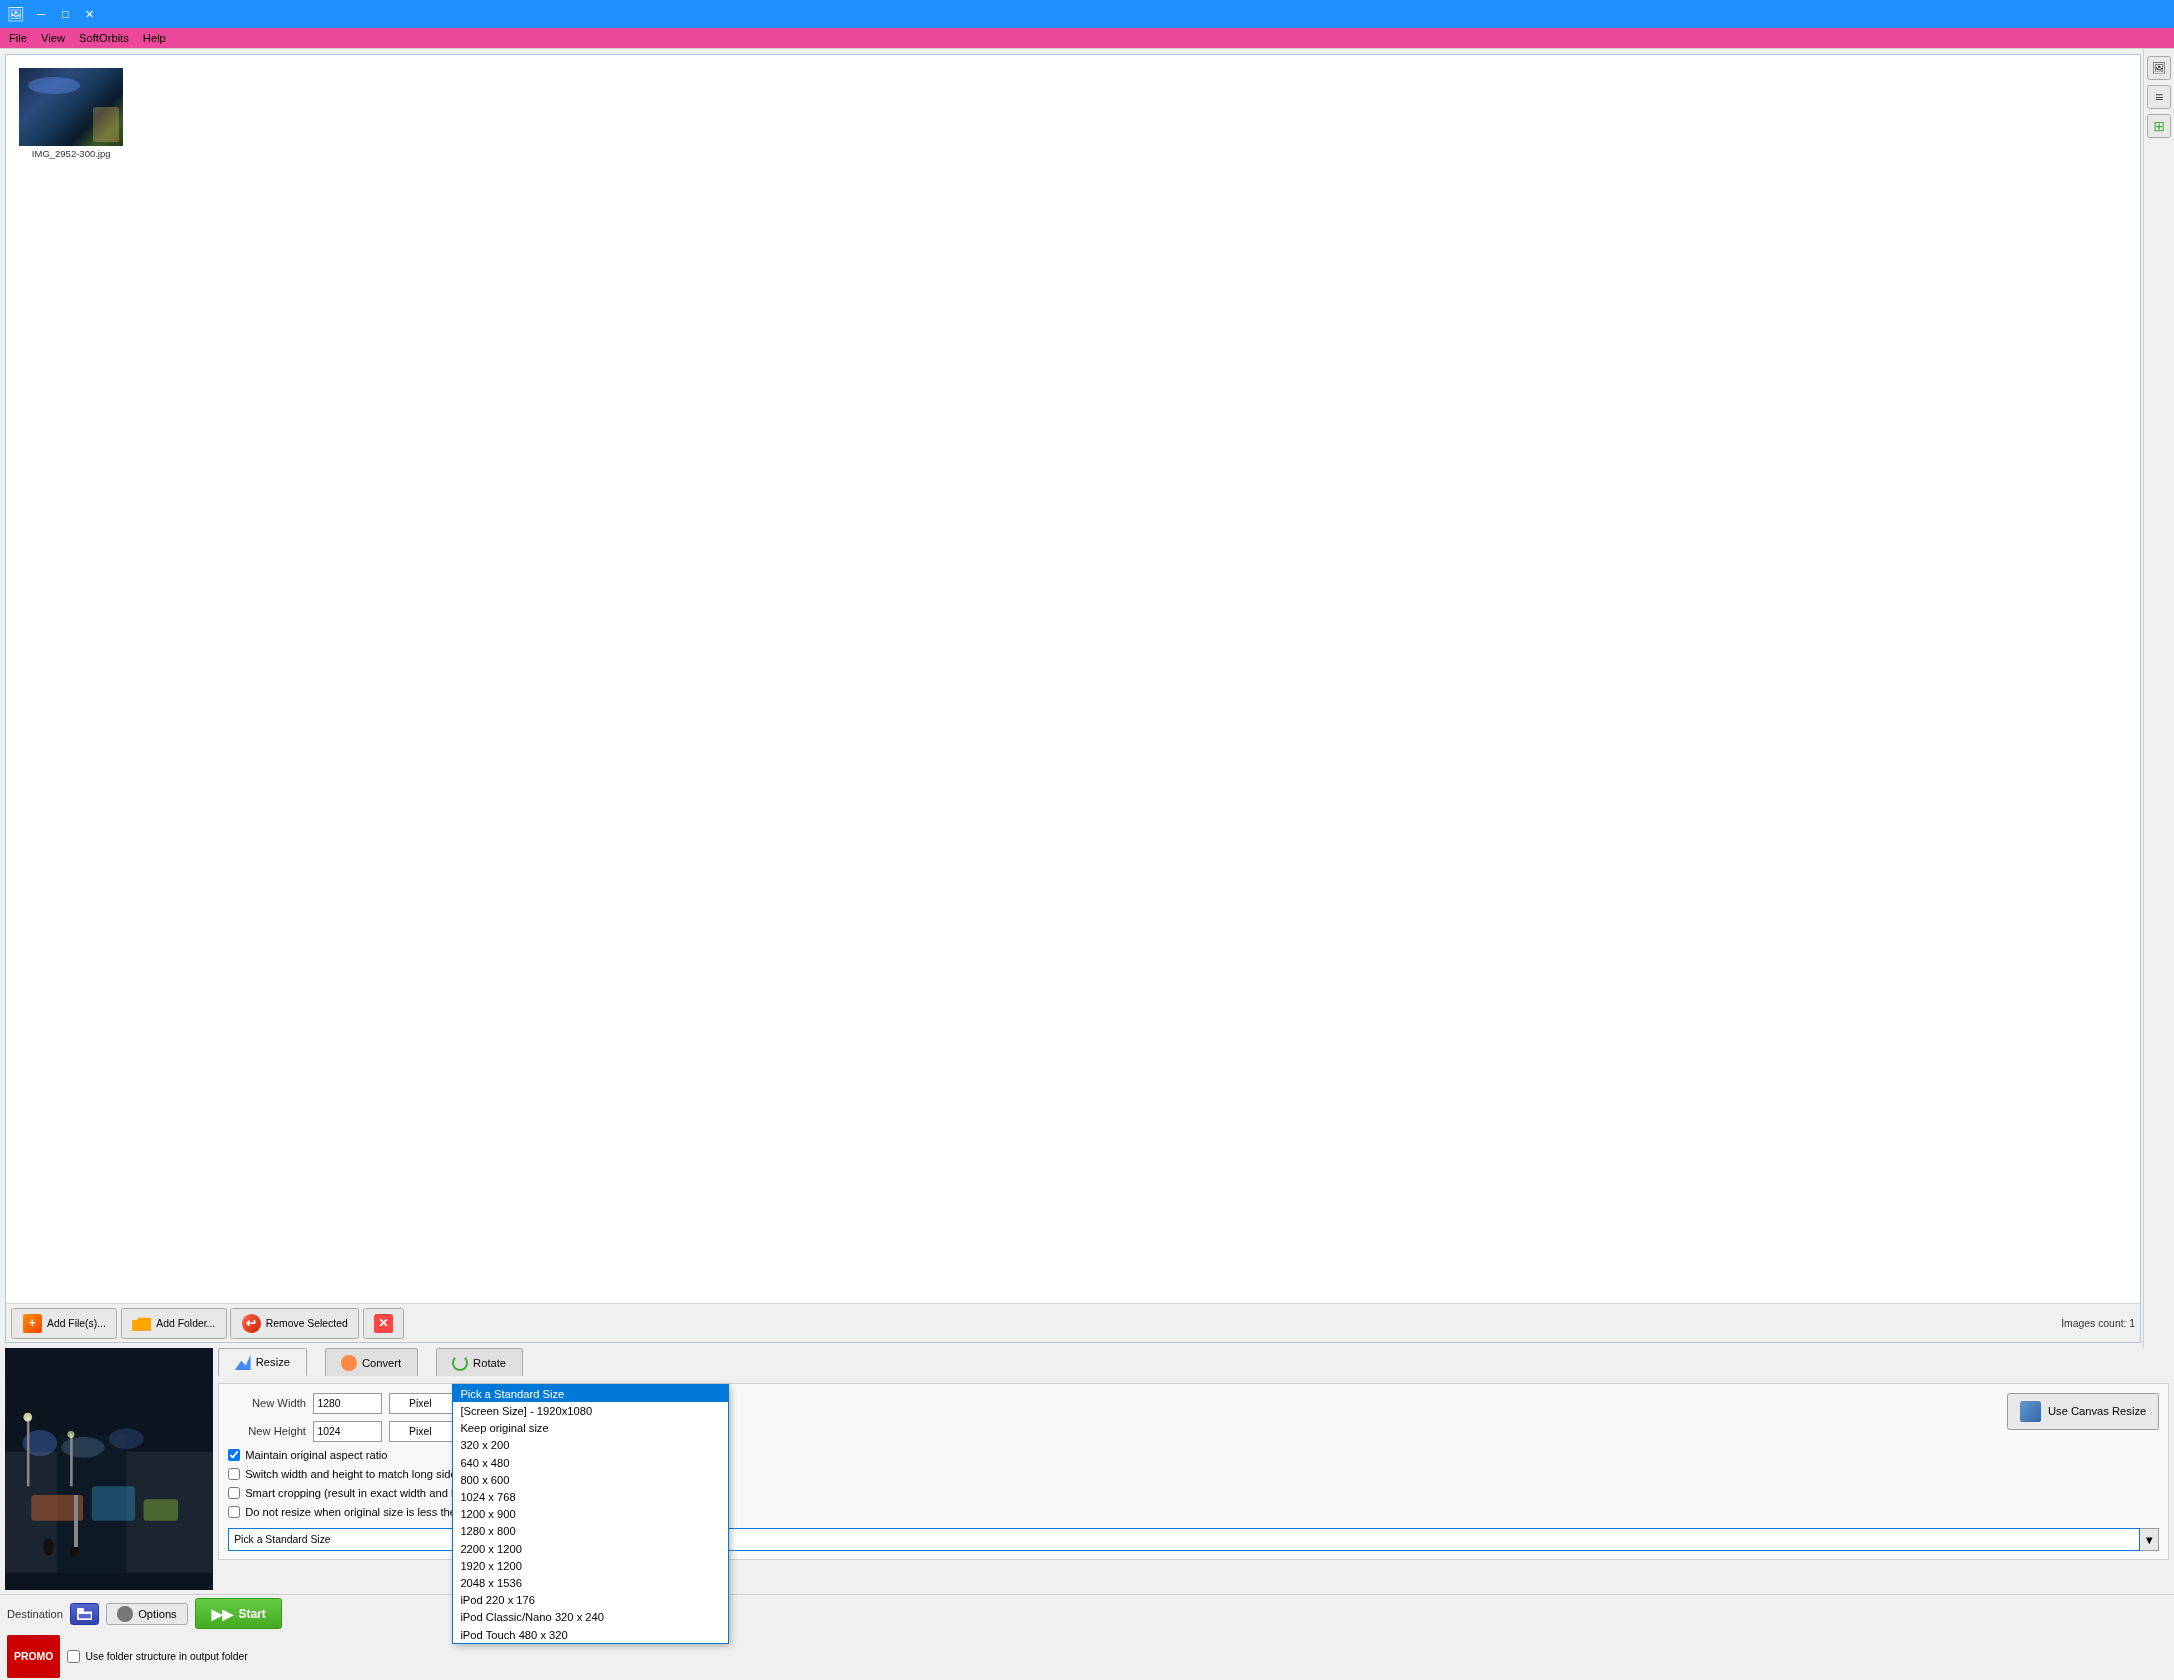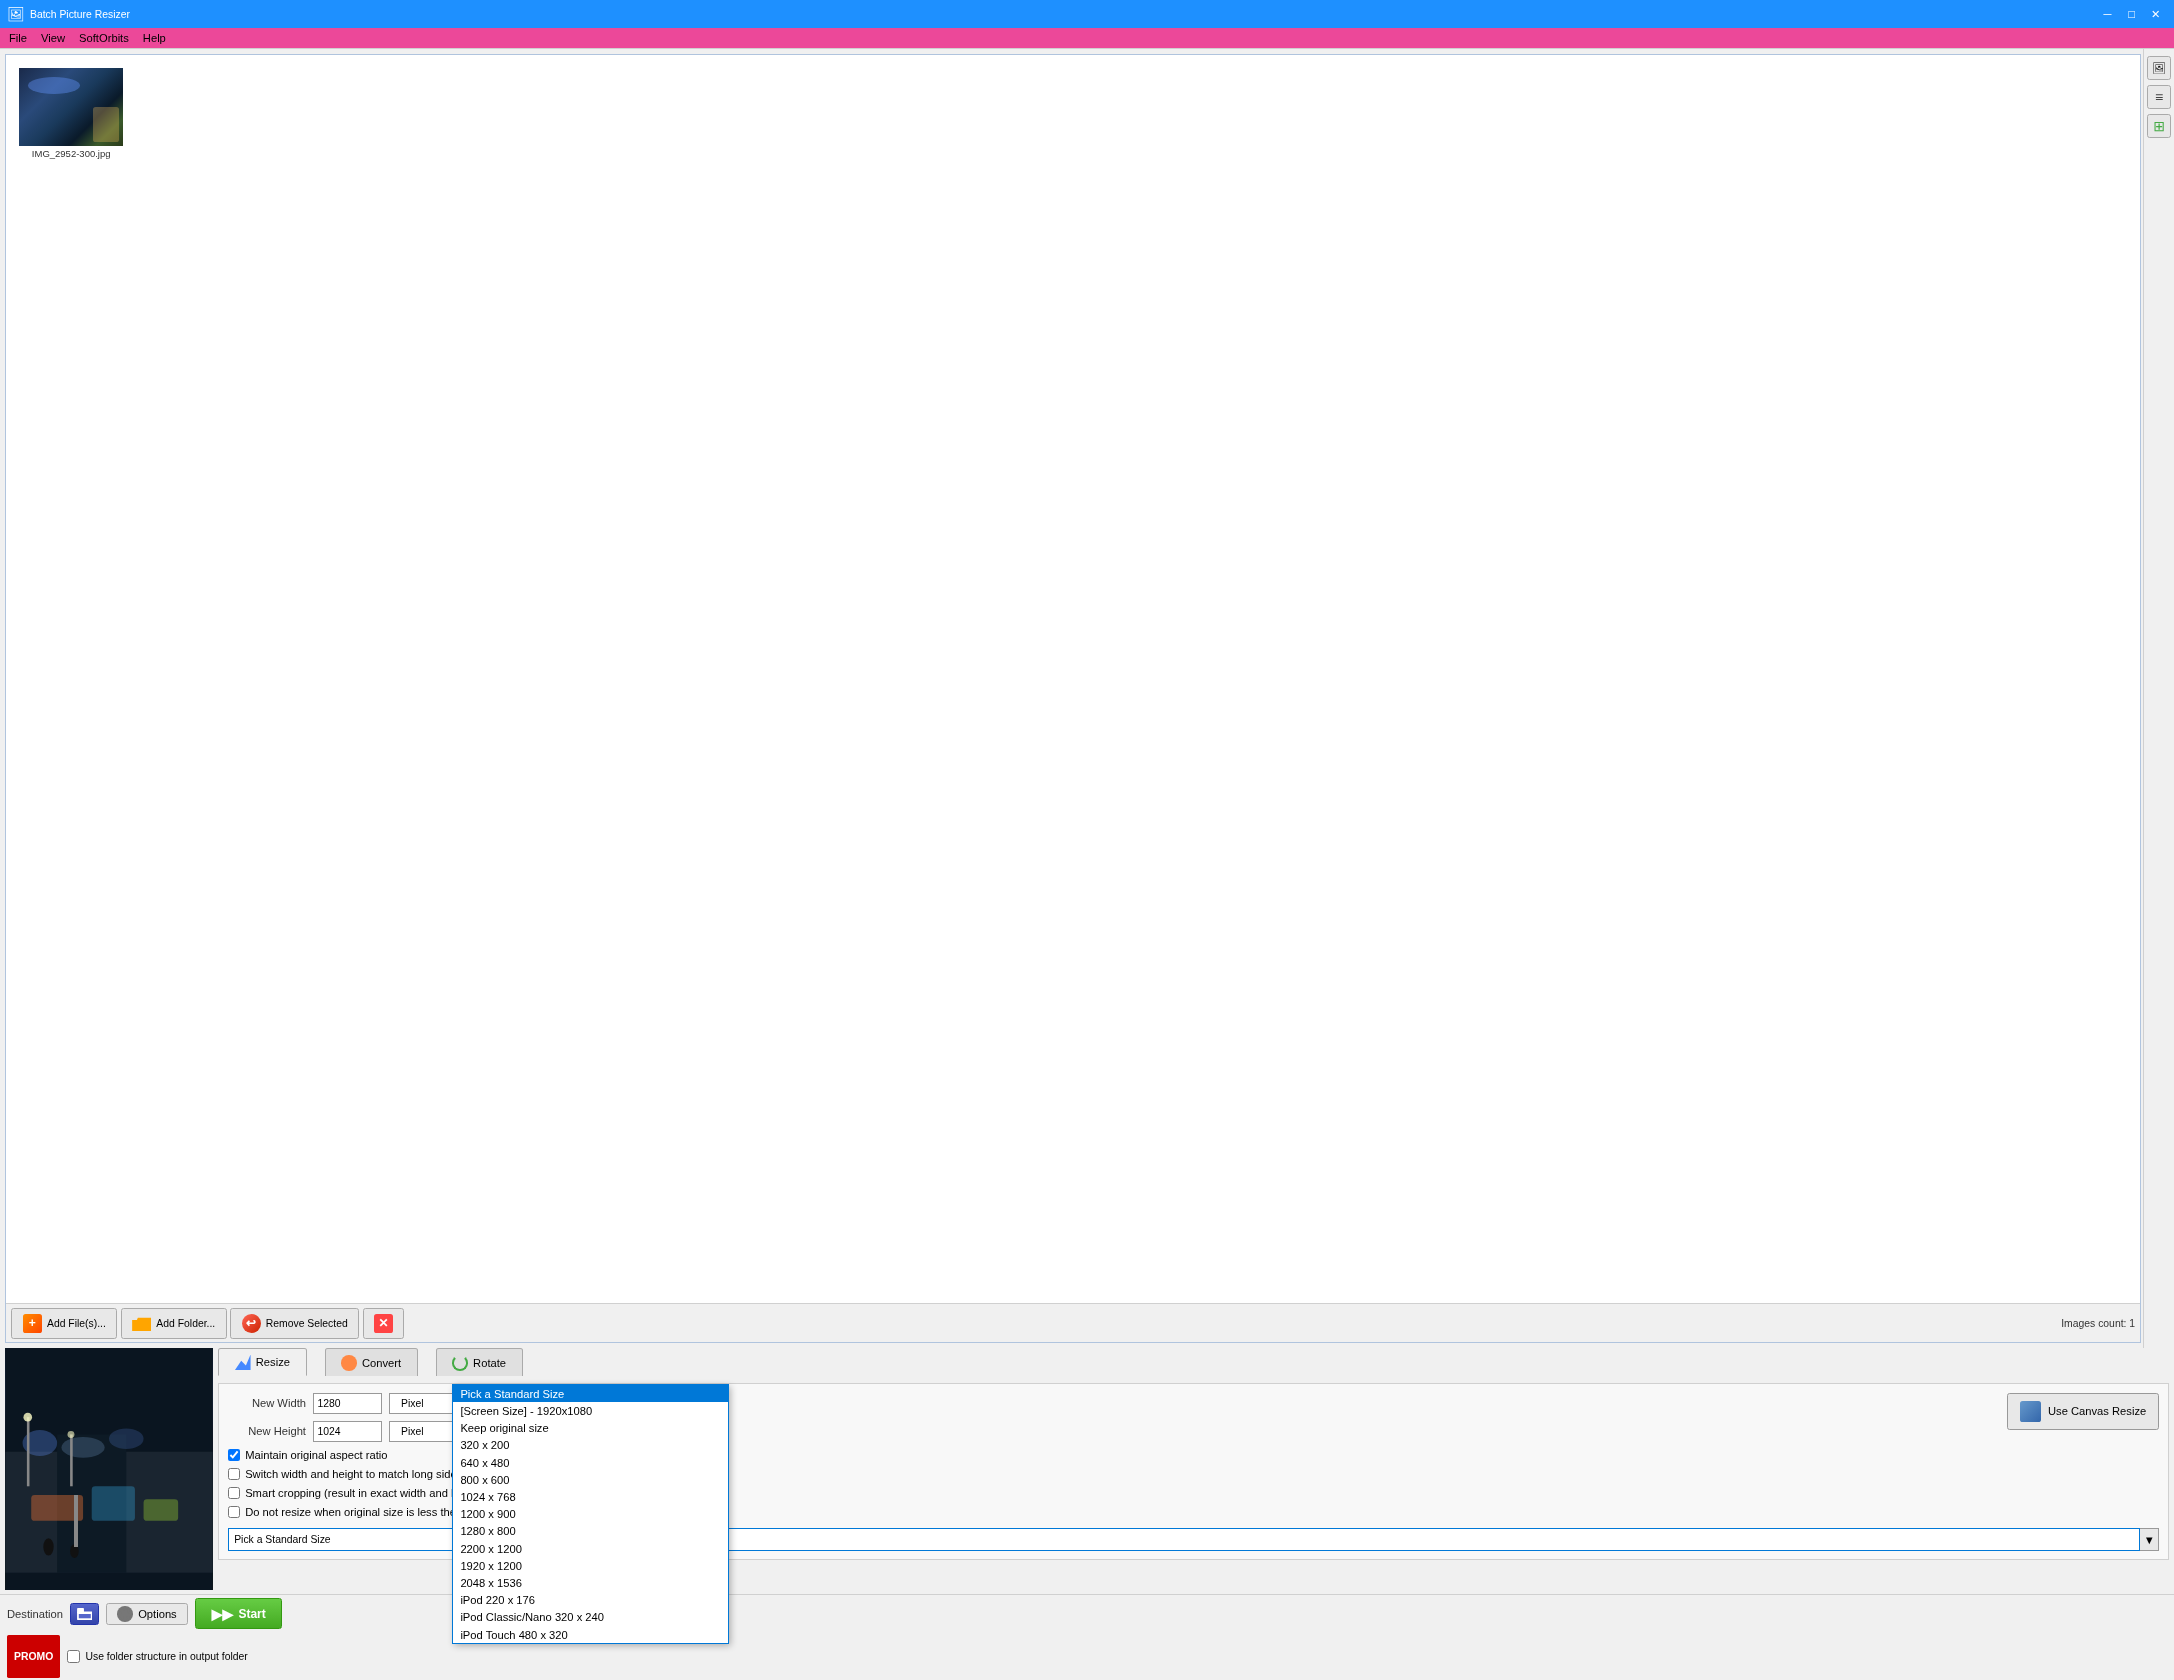--- a/index.html
+++ b/index.html
@@ -367,21 +367,21 @@
       height: 21px;
       border: 0.9px solid #999;
       padding: 1.7px 3.5px;
       font-size: 10.4px;
       background: white;
     }
     .form-select {
       width: 86px;
       height: 21px;
       border: 0.9px solid #999;
-      padding: 0 7px;
+      padding: 0 15px;
       font-size: 10.4px;
       background: white;
     }
 
     .checkbox-row {
       display: flex;
       align-items: center;
       gap: 5.2px;
       font-size: 11.2px;
     }
@@ -538,21 +538,20 @@
       align-items: center;
       justify-content: center;
       cursor: pointer;
     }
   </style>
 </head>
 <body>
 
 <div class="title-bar">
   <span style="font-size:14px;">🖼</span>
-  <span class="title-bar-title">Batch Picture Resizer</span>
   <div class="title-bar-controls">
     <button class="title-bar-btn">─</button>
     <button class="title-bar-btn">□</button>
     <button class="title-bar-btn close">✕</button>
   </div>
 </div>
 
 <div class="menu-bar">
   <div class="menu-item">File</div>
   <div class="menu-item">View</div>

